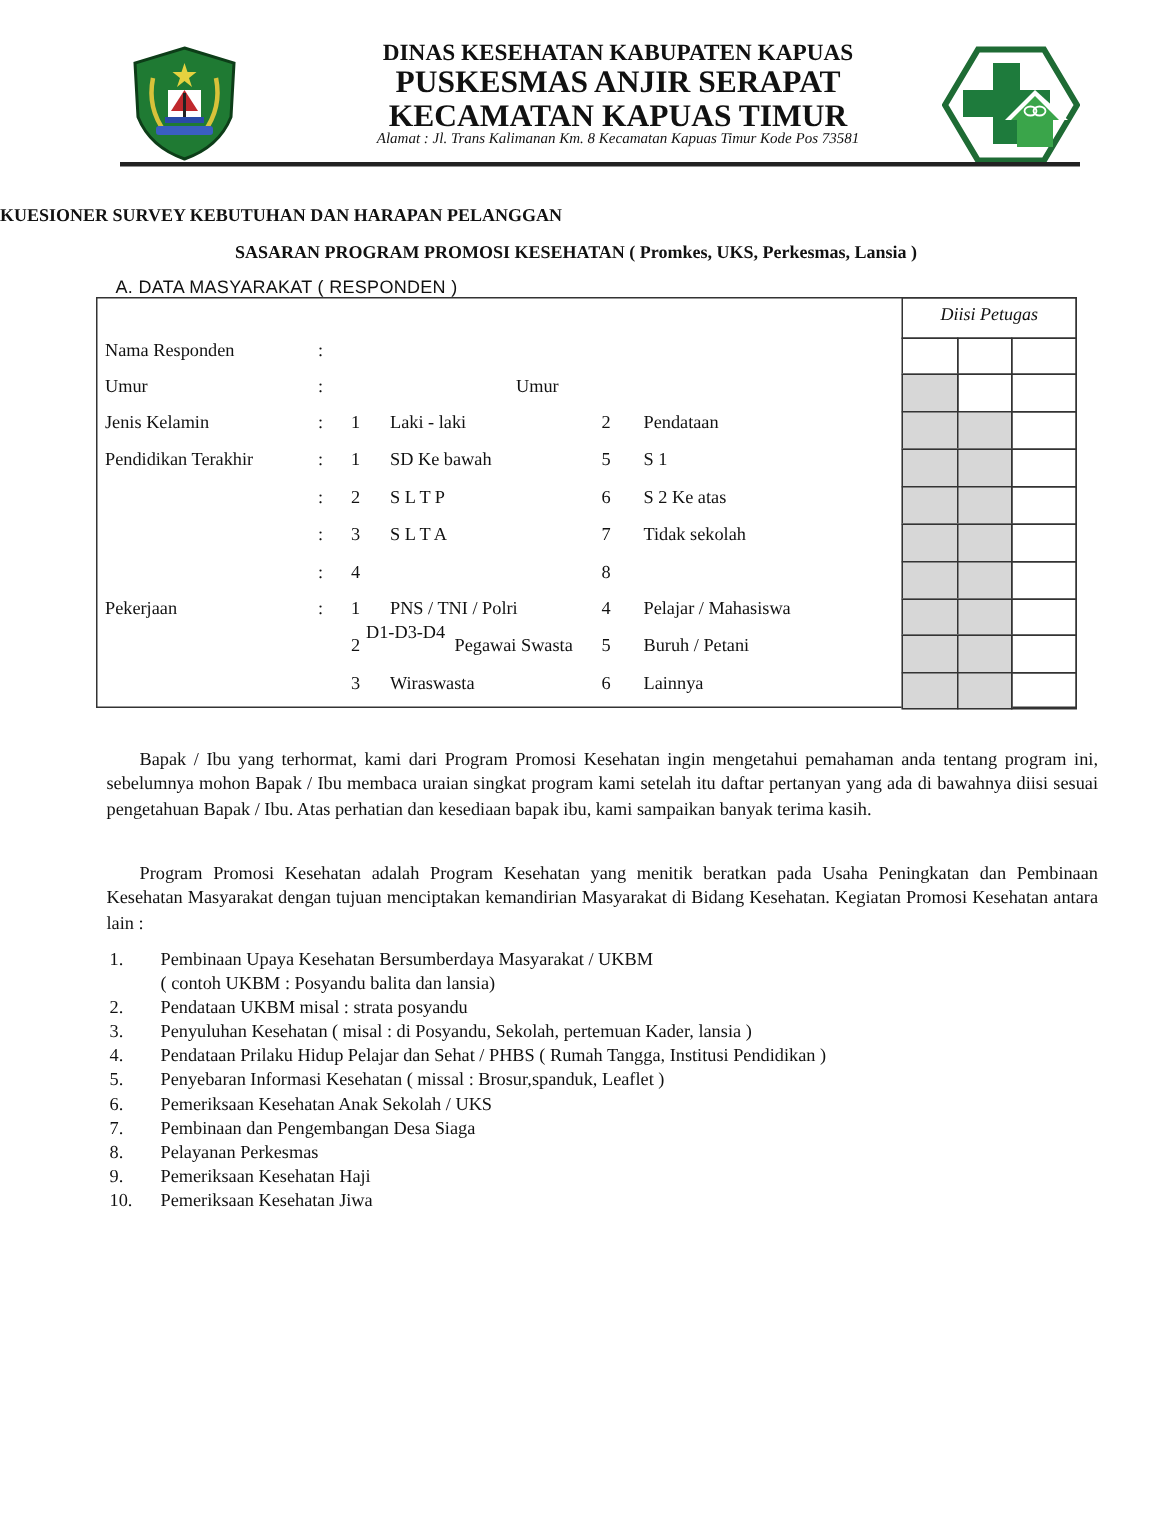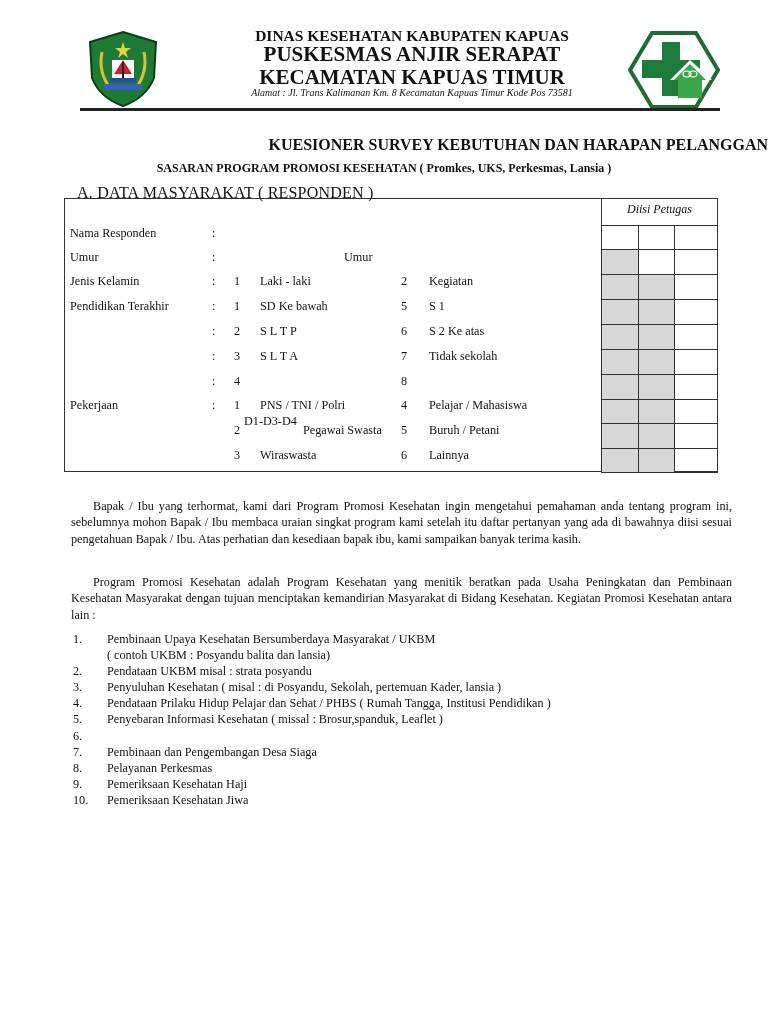--- a/index.html
+++ b/index.html
@@ -11,23 +11,23 @@
   
   .logo-left { left: 86px; top: 30px; width: 74px; height: 78px; }
   .logo-right { left: 628px; top: 30px; width: 92px; height: 80px; }
   .hdr-line { left: 222px; width: 380px; text-align: center; font-weight: bold; white-space: nowrap; }
   .hdr1 { top: 27px; font-size: 15.5px; }
   .hdr2 { top: 42px; font-size: 21px; }
   .hdr3 { top: 65px; font-size: 21px; }
   .addr { left: 190px; width: 444px; top: 87px; font-size: 10px; font-style: italic; text-align: center; white-space: nowrap; }
   .rule { left: 80px; width: 640px; top: 108px; height: 3px; background: #222; }
 
-  .title1 { left: 0; width: 768px; top: 136px; font-size: 16px; font-weight: bold; text-align: right; }
+  .title1 { left: 0; width: 768px; top: 136px; font-size: 12px; font-weight: bold; text-align: left; }
   .title2 { left: 0; width: 768px; top: 161px; font-size: 12px; font-weight: bold; text-align: center; }
-  .sectA { left: 77px; top: 184px; font-family: Liberation Serif, serif; font-size: 16px; letter-spacing: 0.2px; }
+  .sectA { left: 77px; top: 184px; font-family: Liberation Sans, sans-serif; font-size: 12px; letter-spacing: 0.2px; }
 
   
   .frame { left: 64px; top: 198px; width: 654px; height: 274px; border: 1px solid #333; box-sizing: border-box; }
   .grid-wrap { left: 601px; top: 198px; width: 138px; height: 275px; }
   .grid-head { position: absolute; left: 0; top: 0; width: 117px; height: 28px; border: 1px solid #333; box-sizing: border-box; font-size: 12px; font-style: italic; text-align: center; line-height: 20px; }
   .cell { position: absolute; border: 1px solid #333; box-sizing: border-box; }
   .cell.gray { background: #d7d7d7; }
 
   .row-text { font-size: 12.2px; white-space: nowrap; }
 
@@ -89,21 +89,21 @@
 <div class="abs row-text" style="left:70px;top:250px;">Umur</div>
 <div class="abs row-text" style="left:212px;top:250px;">:</div>
 <div class="abs" style="left:225px;top:248px;width:110px;height:18px;"></div>
 <div class="abs row-text" style="left:344px;top:250px;">Umur</div>
 
 <div class="abs row-text" style="left:70px;top:274px;">Jenis Kelamin</div>
 <div class="abs row-text" style="left:212px;top:274px;">:</div>
 <div class="abs row-text" style="left:234px;top:274px;">1</div>
 <div class="abs row-text" style="left:260px;top:274px;">Laki - laki</div>
 <div class="abs row-text" style="left:401px;top:274px;">2</div>
-<div class="abs row-text" style="left:429px;top:274px;">Kegiatan</div>
+<div class="abs row-text" style="left:429px;top:274px;">Pendataan</div>
 
 <div class="abs row-text" style="left:70px;top:299px;">Pendidikan Terakhir</div>
 
 <div class="abs row-text" style="left:212px;top:299px;">:</div>
 <div class="abs row-text" style="left:234px;top:299px;">1</div>
 <div class="abs row-text" style="left:260px;top:299px;">SD Ke bawah</div>
 <div class="abs row-text" style="left:401px;top:299px;">5</div>
 <div class="abs row-text" style="left:429px;top:299px;">S 1</div>
 
 <div class="abs row-text" style="left:212px;top:324px;">:</div>
@@ -209,20 +209,21 @@
   <div class="li">
     <span class="num">4.</span>
     <span class="txt">Pendataan Prilaku Hidup Pelajar dan Sehat / PHBS ( Rumah Tangga, Institusi Pendidikan )</span>
   </div>
   <div class="li">
     <span class="num">5.</span>
     <span class="txt">Penyebaran Informasi Kesehatan ( missal : Brosur,spanduk, Leaflet )</span>
   </div>
   <div class="li">
     <span class="num">6.</span>
+    <span class="txt">Pemeriksaan Kesehatan Anak Sekolah / UKS</span>
   </div>
   <div class="li">
     <span class="num">7.</span>
     <span class="txt">Pembinaan dan Pengembangan Desa Siaga</span>
   </div>
   <div class="li">
     <span class="num">8.</span>
     <span class="txt">Pelayanan Perkesmas</span>
   </div>
   <div class="li">

